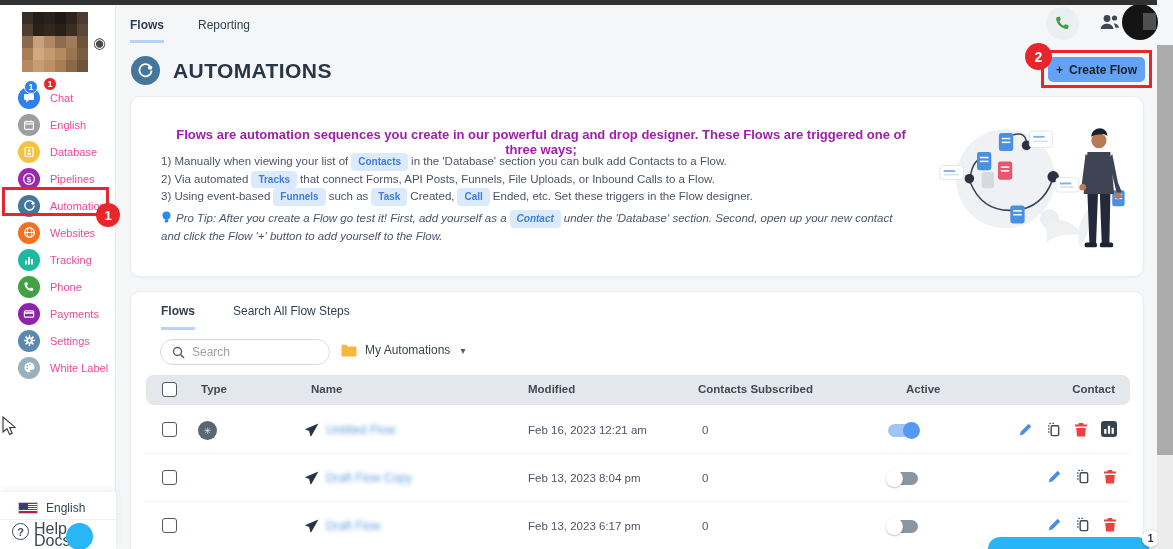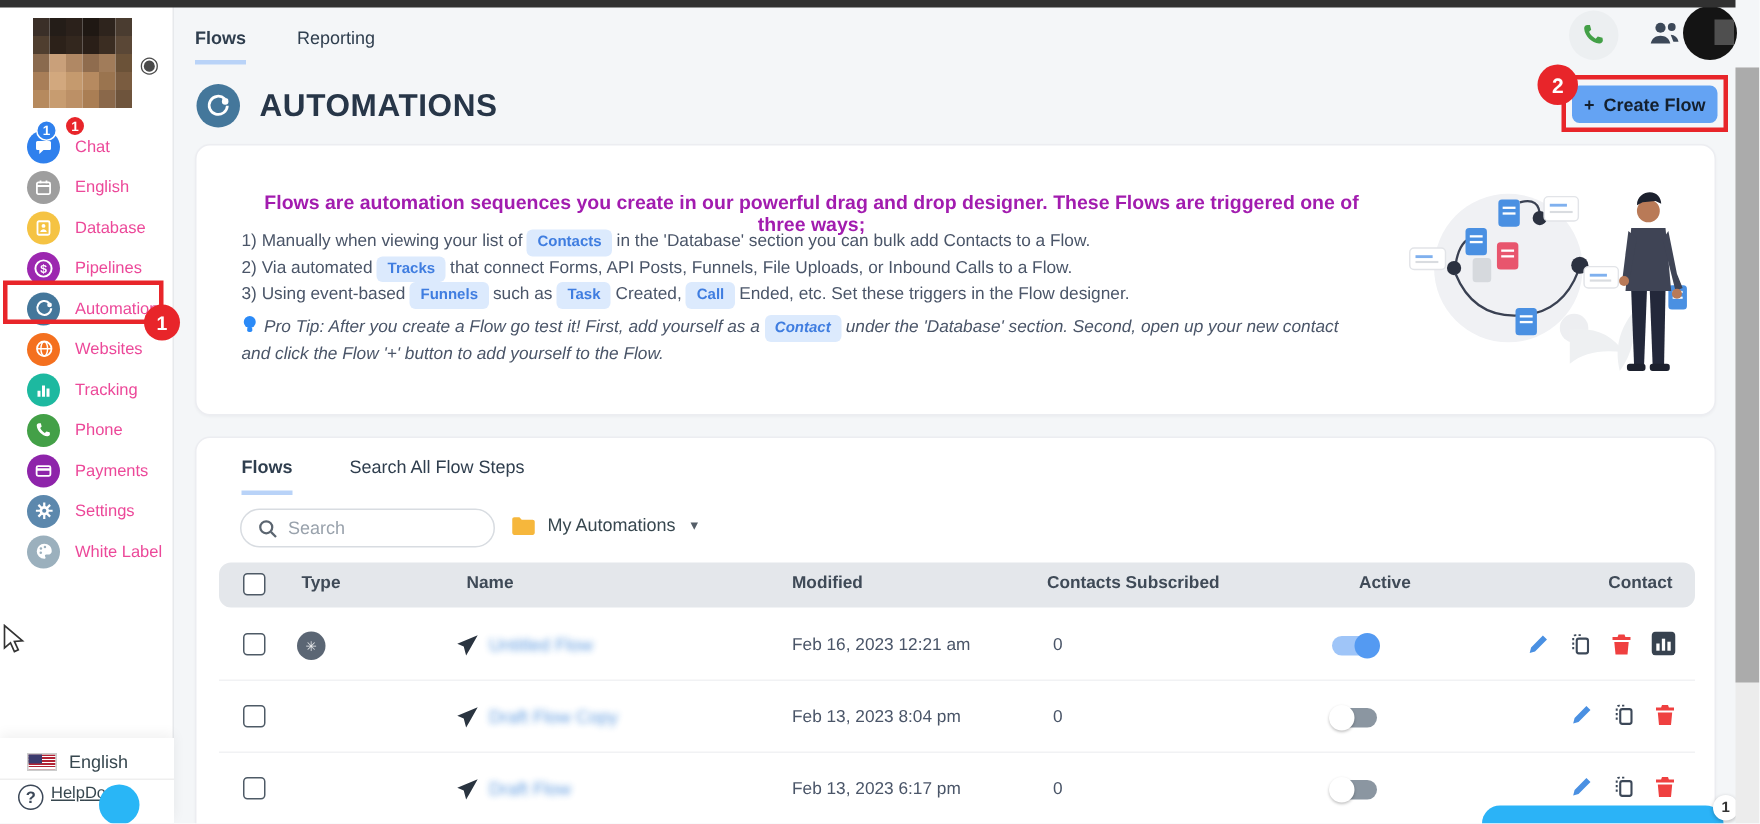--- a/index.html
+++ b/index.html
@@ -23,21 +23,21 @@
   .hl-box-side { position:absolute; left:2px; top:187px; width:107px; height:29px; border:3px solid #e8252a; z-index:6; pointer-events:none; }
   .ann-badge { position:absolute; border-radius:50%; background:#e8252a; color:#fff; font-weight:bold; display:flex; align-items:center; justify-content:center; z-index:7; }
   .ann-1 { left:96px; top:203px; width:24px; height:24px; font-size:13px; }
   .side-foot { position:absolute; left:0; bottom:0; width:116px; height:57px; background:#fff; box-shadow:0 -3px 8px rgba(0,0,0,.06); }
   .lang-row { position:absolute; left:0; top:4px; width:116px; height:24px; display:flex; align-items:center; gap:8px; padding-left:18px; border-bottom:1px solid #efefef; }
   .flag { position:relative; width:20px; height:12px; background:repeating-linear-gradient(180deg,#b22234 0 1px,#fff 1px 1.9px); border:0.5px solid #ccc; }
   .flag i { position:absolute; left:0; top:0; width:9px; height:6.5px; background:#3c3b6e; display:block; }
   .lang-label { font-size:12px; color:#37474f; }
   .help-row { position:absolute; left:0; top:31px; width:116px; display:flex; align-items:flex-start; gap:5px; padding-left:12px; }
   .q-ic { width:17px; height:17px; border:1.6px solid #3c4858; border-radius:50%; color:#3c4858; font-size:11px; font-weight:bold; display:flex; align-items:center; justify-content:center; }
-  .help-lines { display:flex; flex-direction:row; font-size:11px; color:#37474f; line-height:12px;text-decoration:underline; }
+  .help-lines { display:flex; flex-direction:column; font-size:16px; color:#37474f; line-height:12px; }
   .beacon { position:absolute; left:66px; top:0px; width:27px; height:27px; border-radius:50%; background:#29b6f6; }
 
   
   .phone-circ { position:absolute; left:1046px; top:7px; width:33px; height:33px; border-radius:50%; background:#eceff1; display:flex; align-items:center; justify-content:center; z-index:12; }
   .people-ic { position:absolute; left:1097px; top:12px; z-index:12; }
   .tr-avatar { position:absolute; left:1122px; top:4px; width:36px; height:36px; border-radius:50%; background:#141414; overflow:hidden; z-index:12; }
   .tr-avatar i { position:absolute; right:2px; top:9px; width:13px; height:17px; background:#4f4f4f; display:block; }
 
   
   .page-tabs { position:absolute; left:130px; top:18px; display:flex; gap:34px; z-index:5; }

